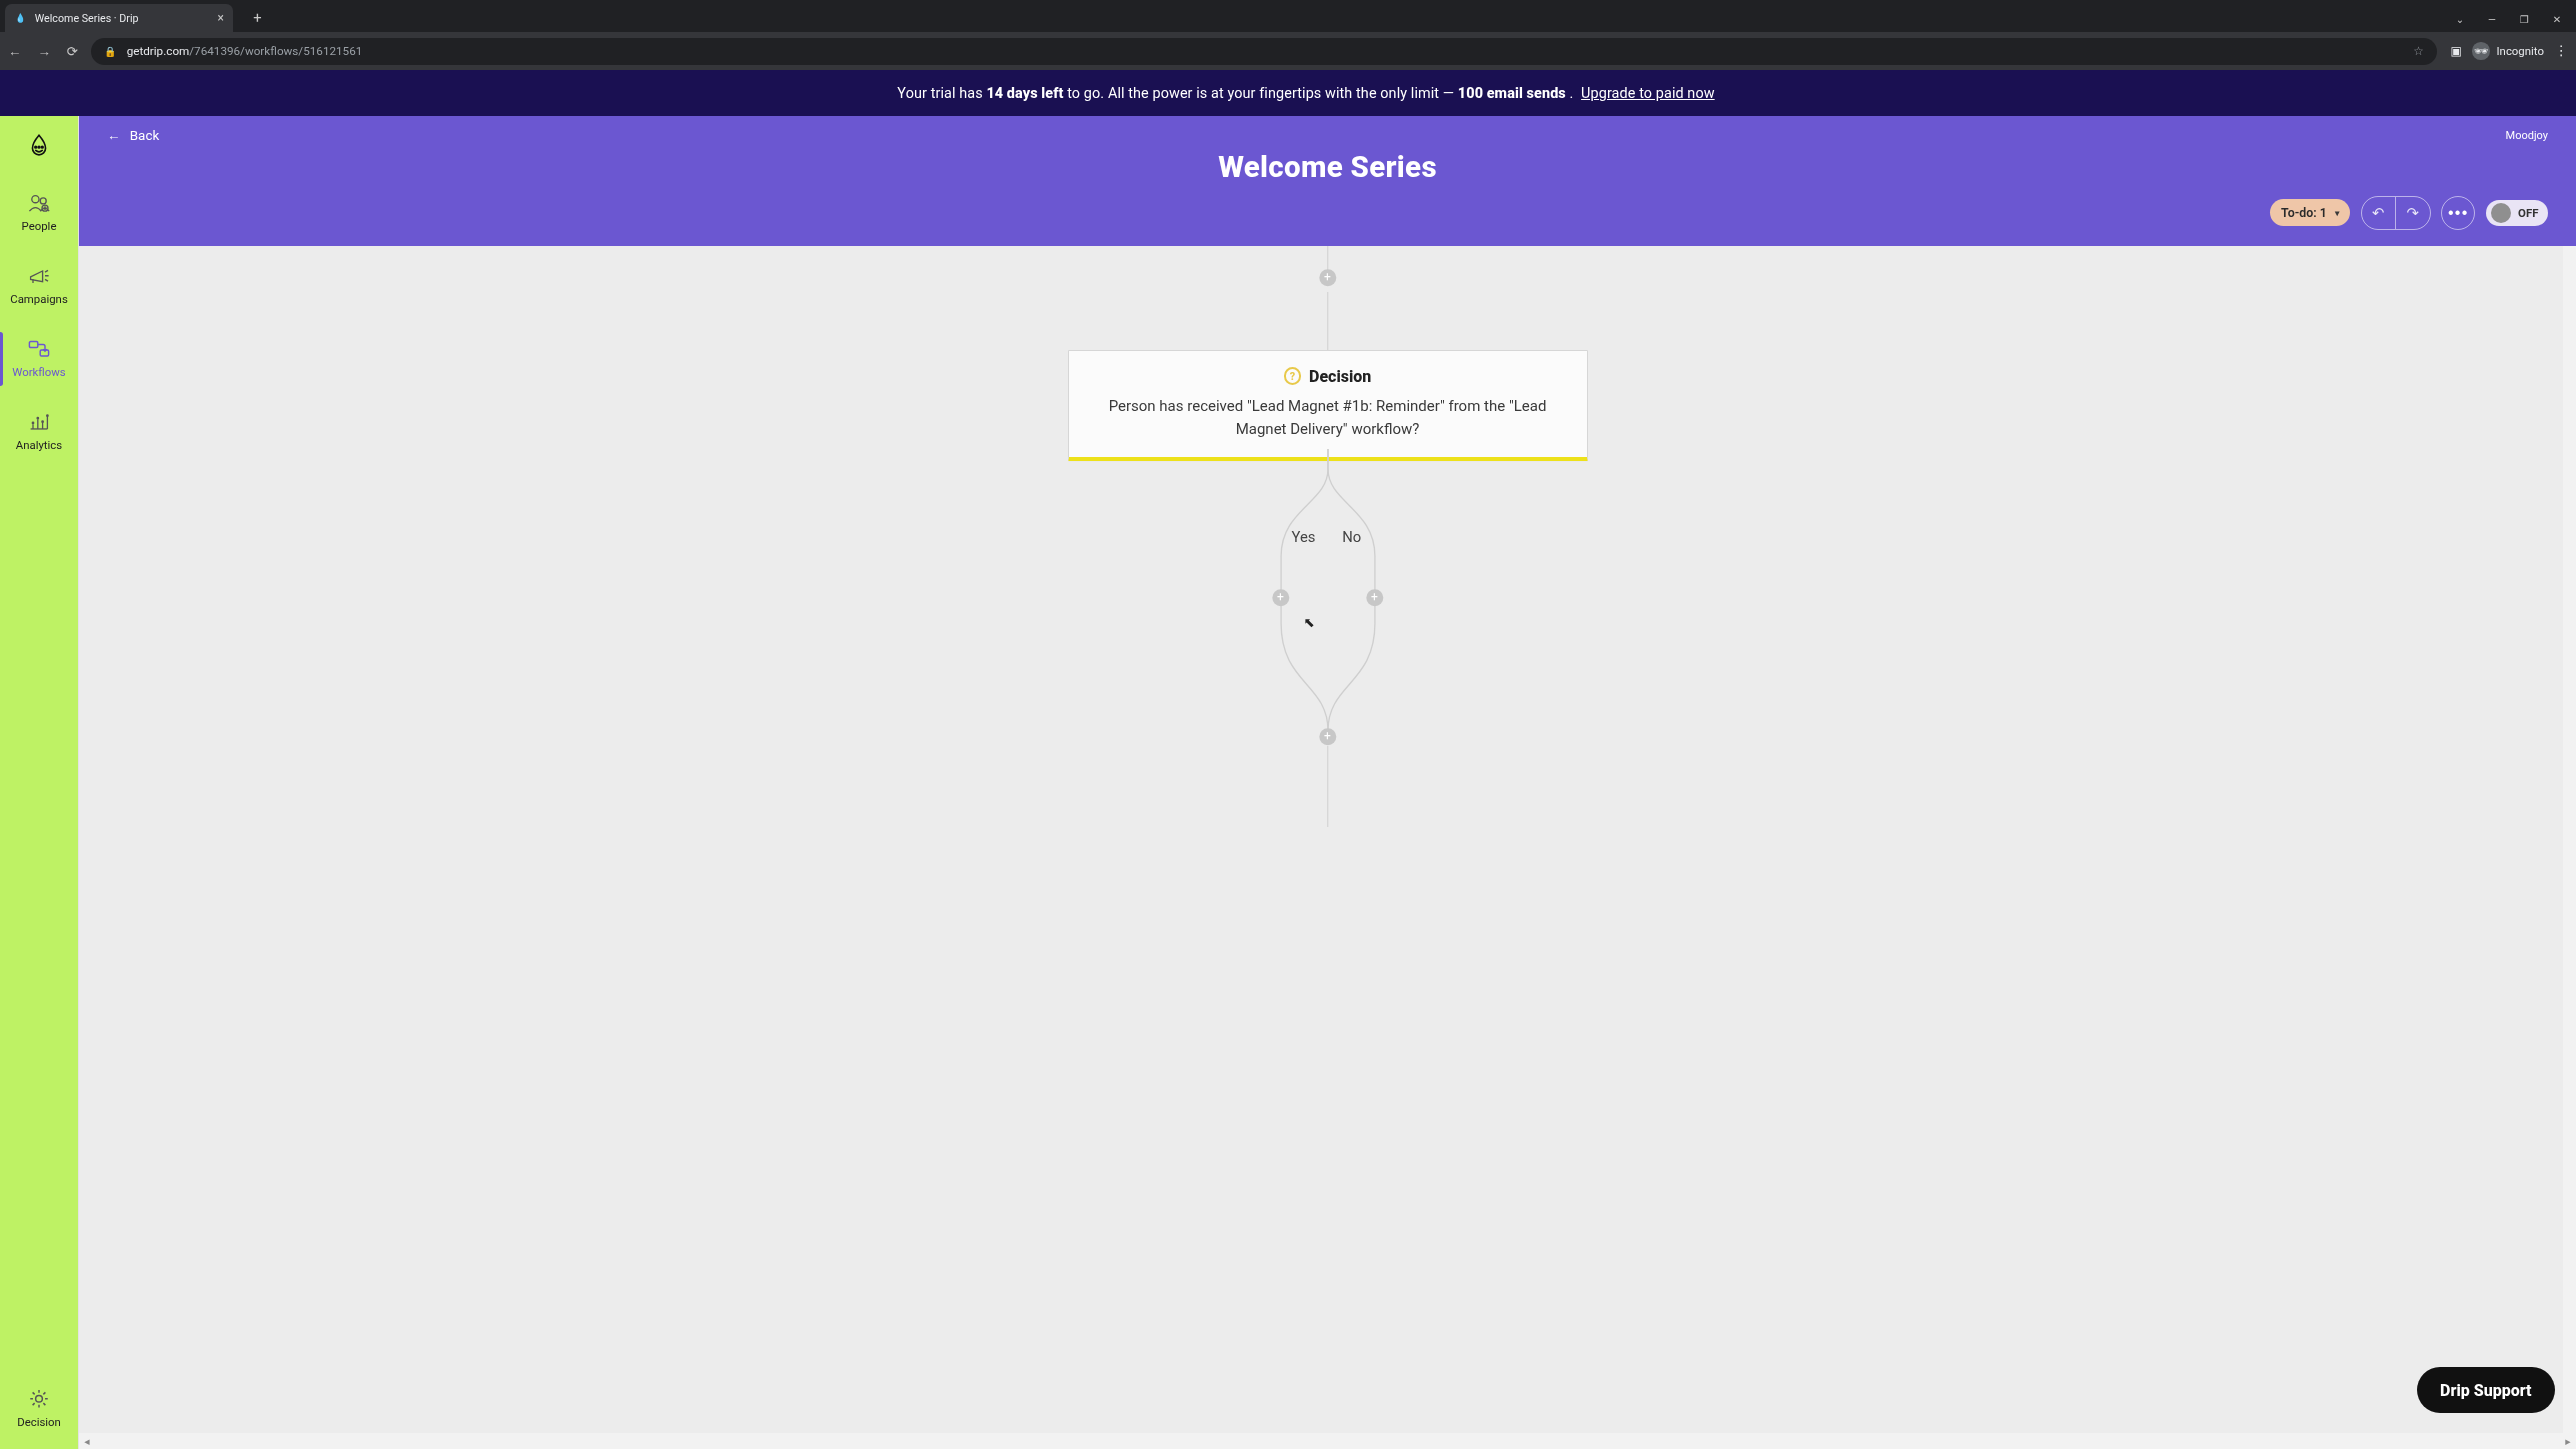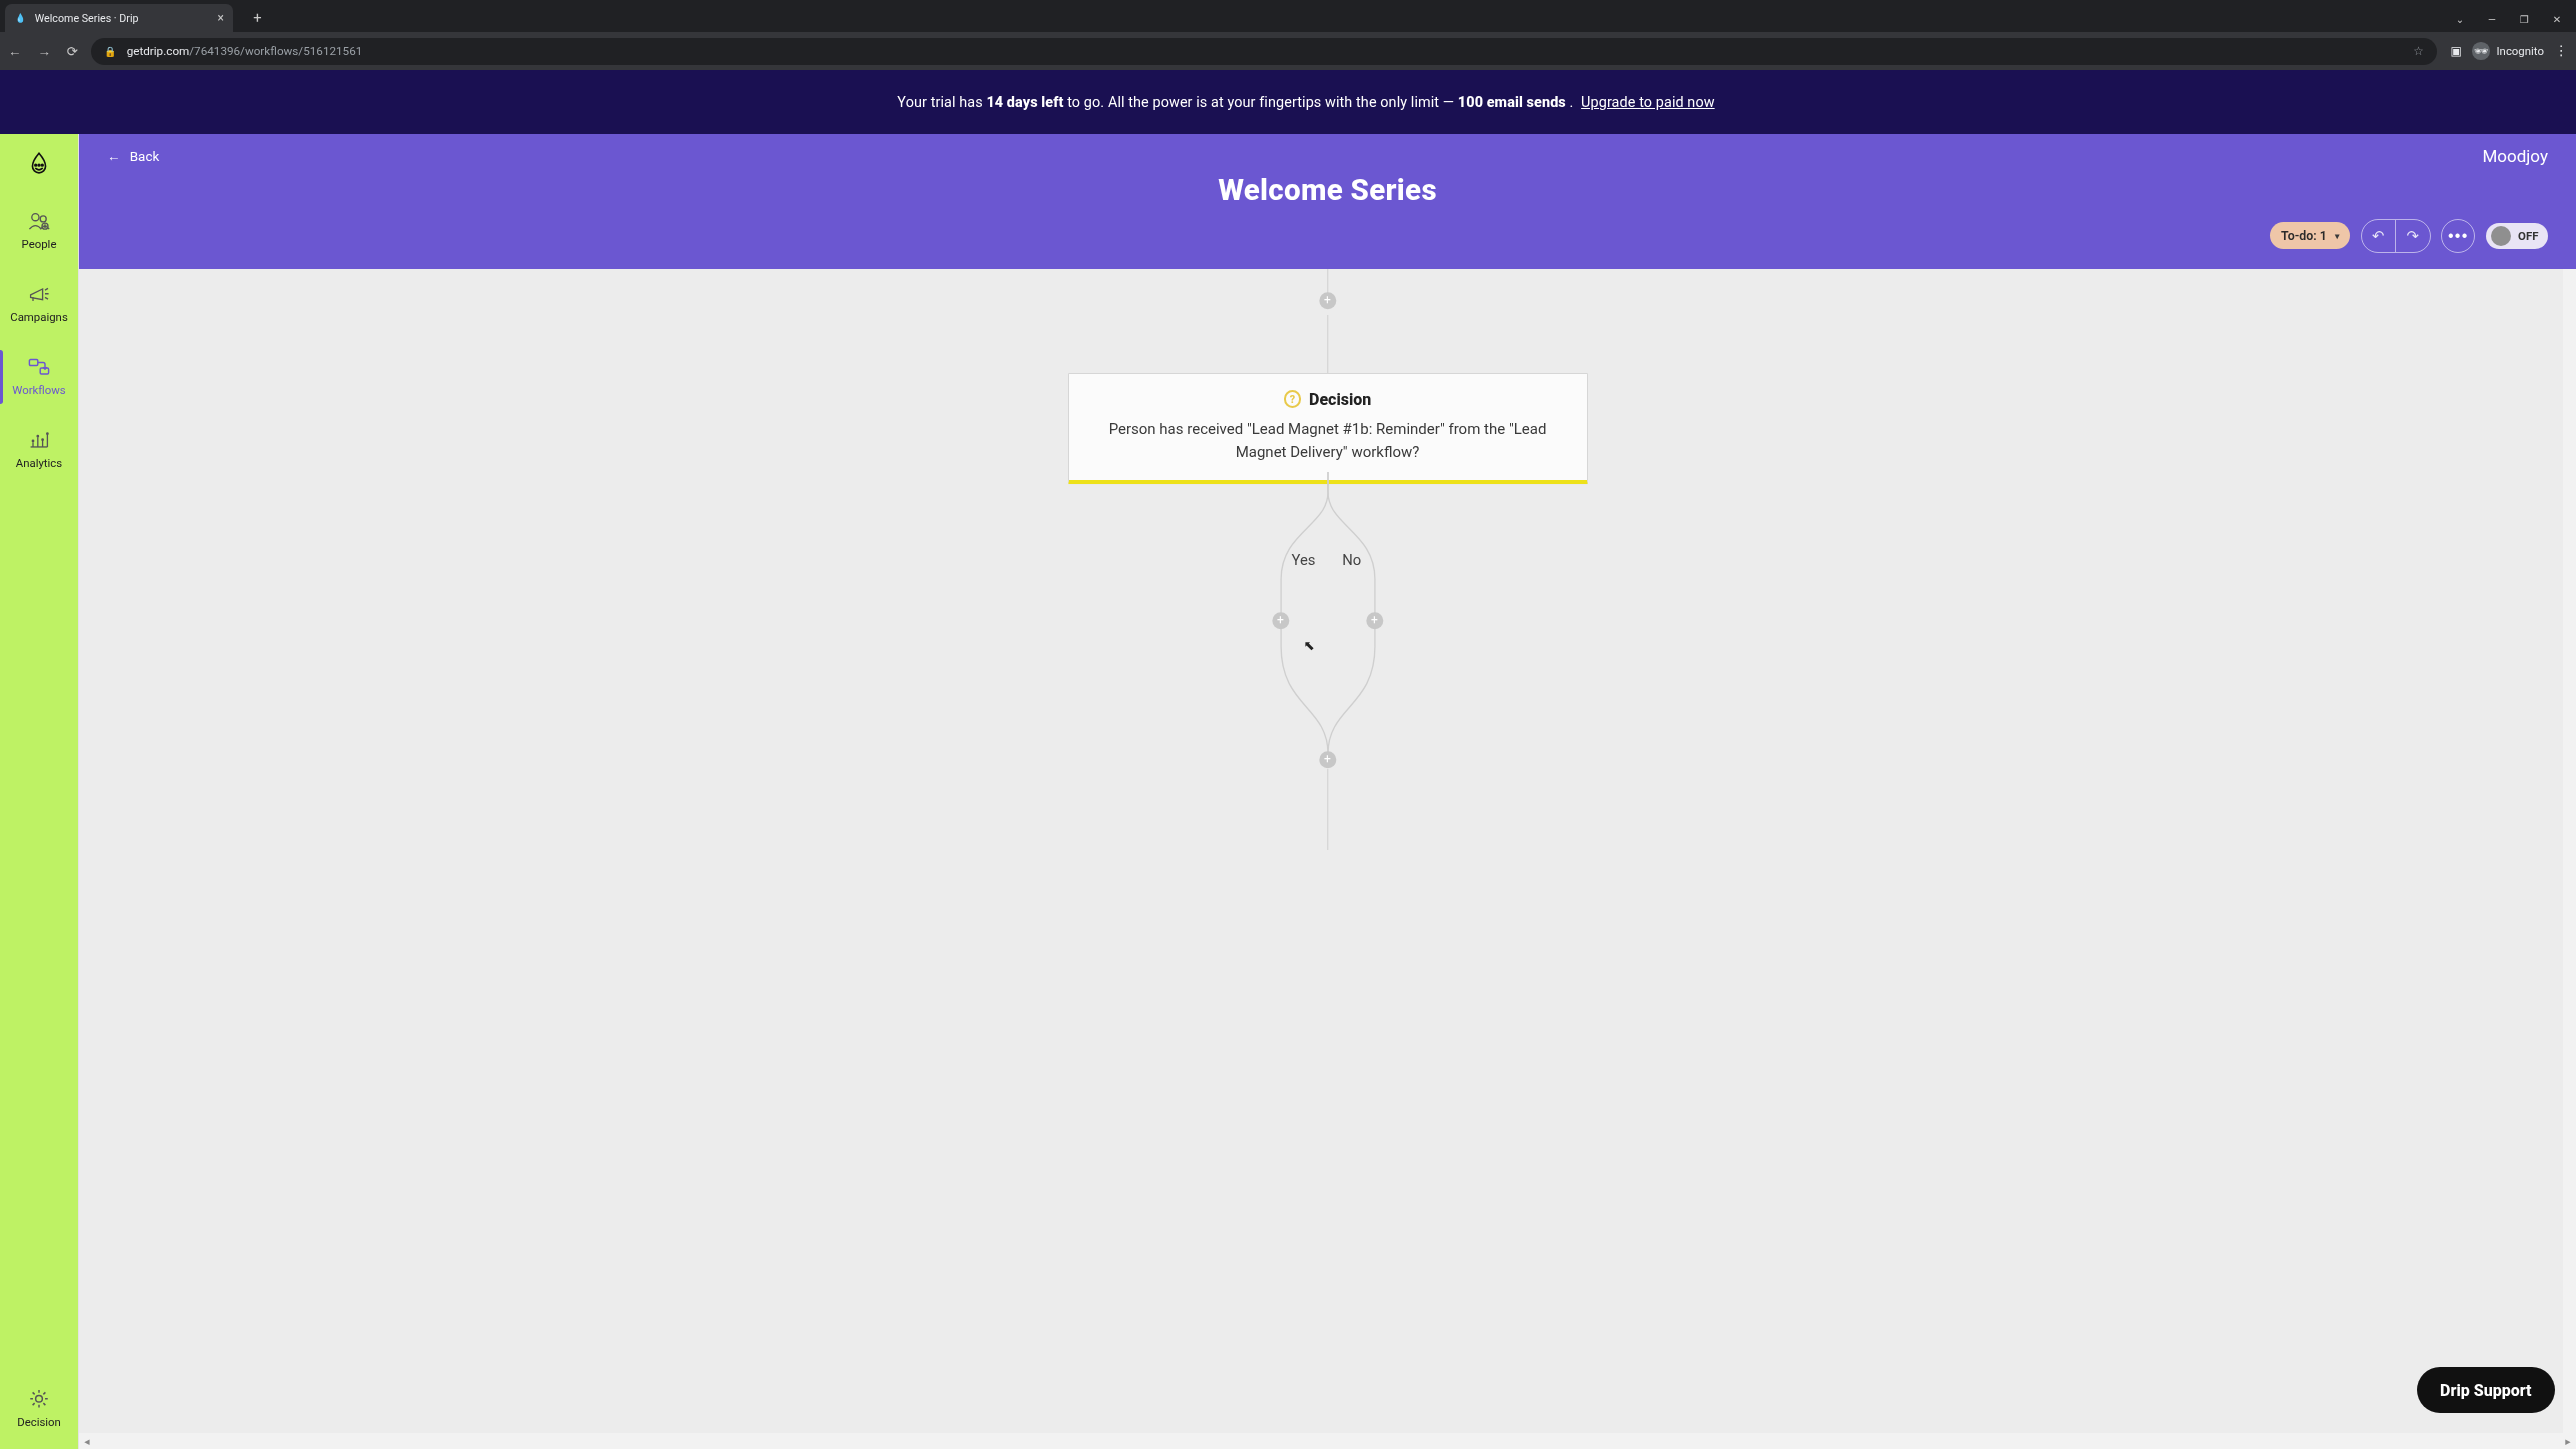--- a/index.html
+++ b/index.html
@@ -25,42 +25,42 @@
 .url .star { margin-left: auto; color: #9aa0a6; cursor: pointer; }
 .right-chrome { display: flex; align-items: center; gap: 10.7px; color: #e8eaed; }
 .right-chrome .panel-icon { font-size: 12px; cursor: pointer; }
 .incog { display: flex; align-items: center; gap: 6.7px; font-size: 11.4px; }
 .incog-badge { width: 17.4px; height: 17.4px; border-radius: 50%; background: #5f6368; display: flex; align-items: center; justify-content: center; }
 .kebab { font-size: 13.4px; cursor: pointer; }
 
 
 .page { flex: 1; display: flex; flex-direction: column; background: #ececec; min-height: 0; }
 
-.trialbar { background: #1a1052; color: #fff; height: 64px; display: flex; align-items: center; justify-content: center; font-size: 14.4px; letter-spacing: 0.1px; padding-left: 36px; }
+.trialbar { background: #1a1052; color: #fff; height: 46px; display: flex; align-items: center; justify-content: center; font-size: 14.4px; letter-spacing: 0.1px; padding-left: 36px; }
 .trialbar b { font-weight: 800; }
 .trialbar a { color: #fff; text-decoration: underline; margin-left: 4px; cursor: pointer; }
 
 .app { flex: 1; display: flex; min-height: 0; }
 
 
 .sidebar { width: 79px; background: #bef264; display: flex; flex-direction: column; align-items: center; padding-top: 13.4px; gap: 5.4px; border-right: 0.7px solid #e3e3e3; }
 .logo { width: 32px; height: 32px; display: flex; align-items: center; justify-content: center; margin-bottom: 12px; }
 .logo svg { width: 24px; height: 24px; }
 .side-item { width: 100%; display: flex; flex-direction: column; align-items: center; gap: 5.4px; padding: 13.4px 0; color: #222; cursor: pointer; font-size: 11.4px; position: relative; }
 .side-item.active { color: #6b57d1; justify-content: space-between; }
 .side-item.active::before { content: ""; position: absolute; left: 0; top: 6.7px; bottom: 6.7px; width: 3.4px; background: #6b57d1; border-top-right-radius: 2.7px; border-bottom-right-radius: 2.7px; }
 .side-item svg { width: 24px; height: 21.5px; }
 .side-spacer { flex: 1; }
 
 
 .main { flex: 1; display: flex; flex-direction: column; min-height: 0; }
 .topbar { background: #6b57d1; color: #fff; padding: 12px 28px 16px 28px; display: flex; flex-direction: column; gap: 6.7px; }
 .backrow { display: flex; align-items: center; gap: 9.4px; }
 .backlink { display: flex; align-items: center; gap: 9.4px; cursor: pointer; font-size: 13.4px; }
-.brand { margin-left: auto; font-size: 17px; }
+.brand { margin-left: auto; font-size: 11px; }
 .titlerow { display: flex; align-items: center; gap: 12px; flex-direction: column; }
 .page-title { font-size: 29.5px; font-weight: 800; letter-spacing: 0.3px; }
 .title-actions { margin-left: auto; display: flex; align-items: center; gap: 10.7px; }
 .todo-pill { height: 27px; background: #efc6a8; color: #2a2a2a; border-radius: 13.4px; padding: 0 10.7px; display: flex; align-items: center; gap: 8px; font-size: 12.4px; font-weight: 600; cursor: pointer; }
 .todo-pill .chev2 { color: #3a3a3a; font-size: 8.7px; }
 .undo-group { display: flex; border: 1.3px solid rgba(255,255,255,.55); border-radius: 17.4px; overflow: hidden; height: 34px; }
 .undo-group button { width: 34px; background: transparent; border: 0; color: rgba(255,255,255,.85); font-size: 14.8px; cursor: pointer; }
 .undo-group button:first-child { border-right: 1.3px solid rgba(255,255,255,.55); }
 .more-btn { width: 34px; height: 34px; border: 1.3px solid rgba(255,255,255,.55); border-radius: 50%; background: transparent; color: #fff; font-size: 16px; cursor: pointer; display: flex; align-items: center; justify-content: center; letter-spacing: 1.3px; }
 .toggle { width: 62px; height: 26px; border-radius: 14px; background: #e9e4f5; display: flex; align-items: center; padding: 2px 5.4px; gap: 6.7px; cursor: pointer; }

